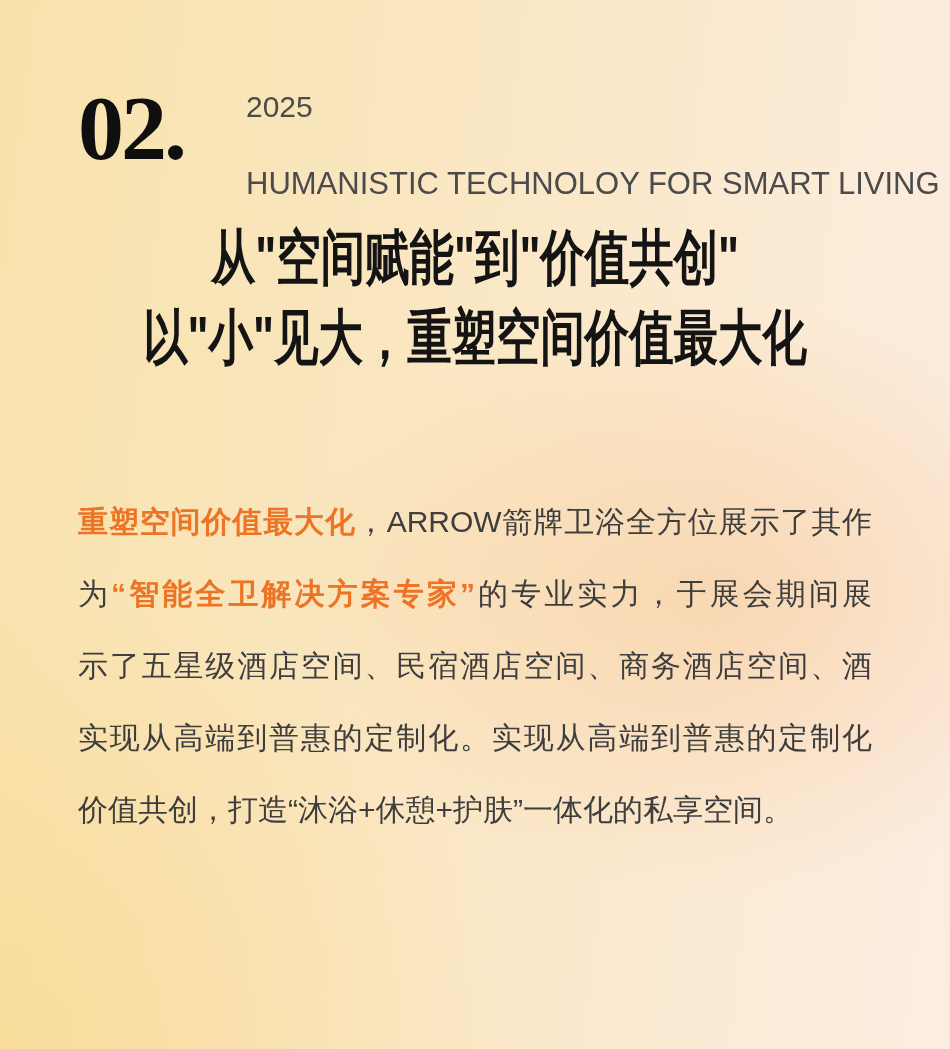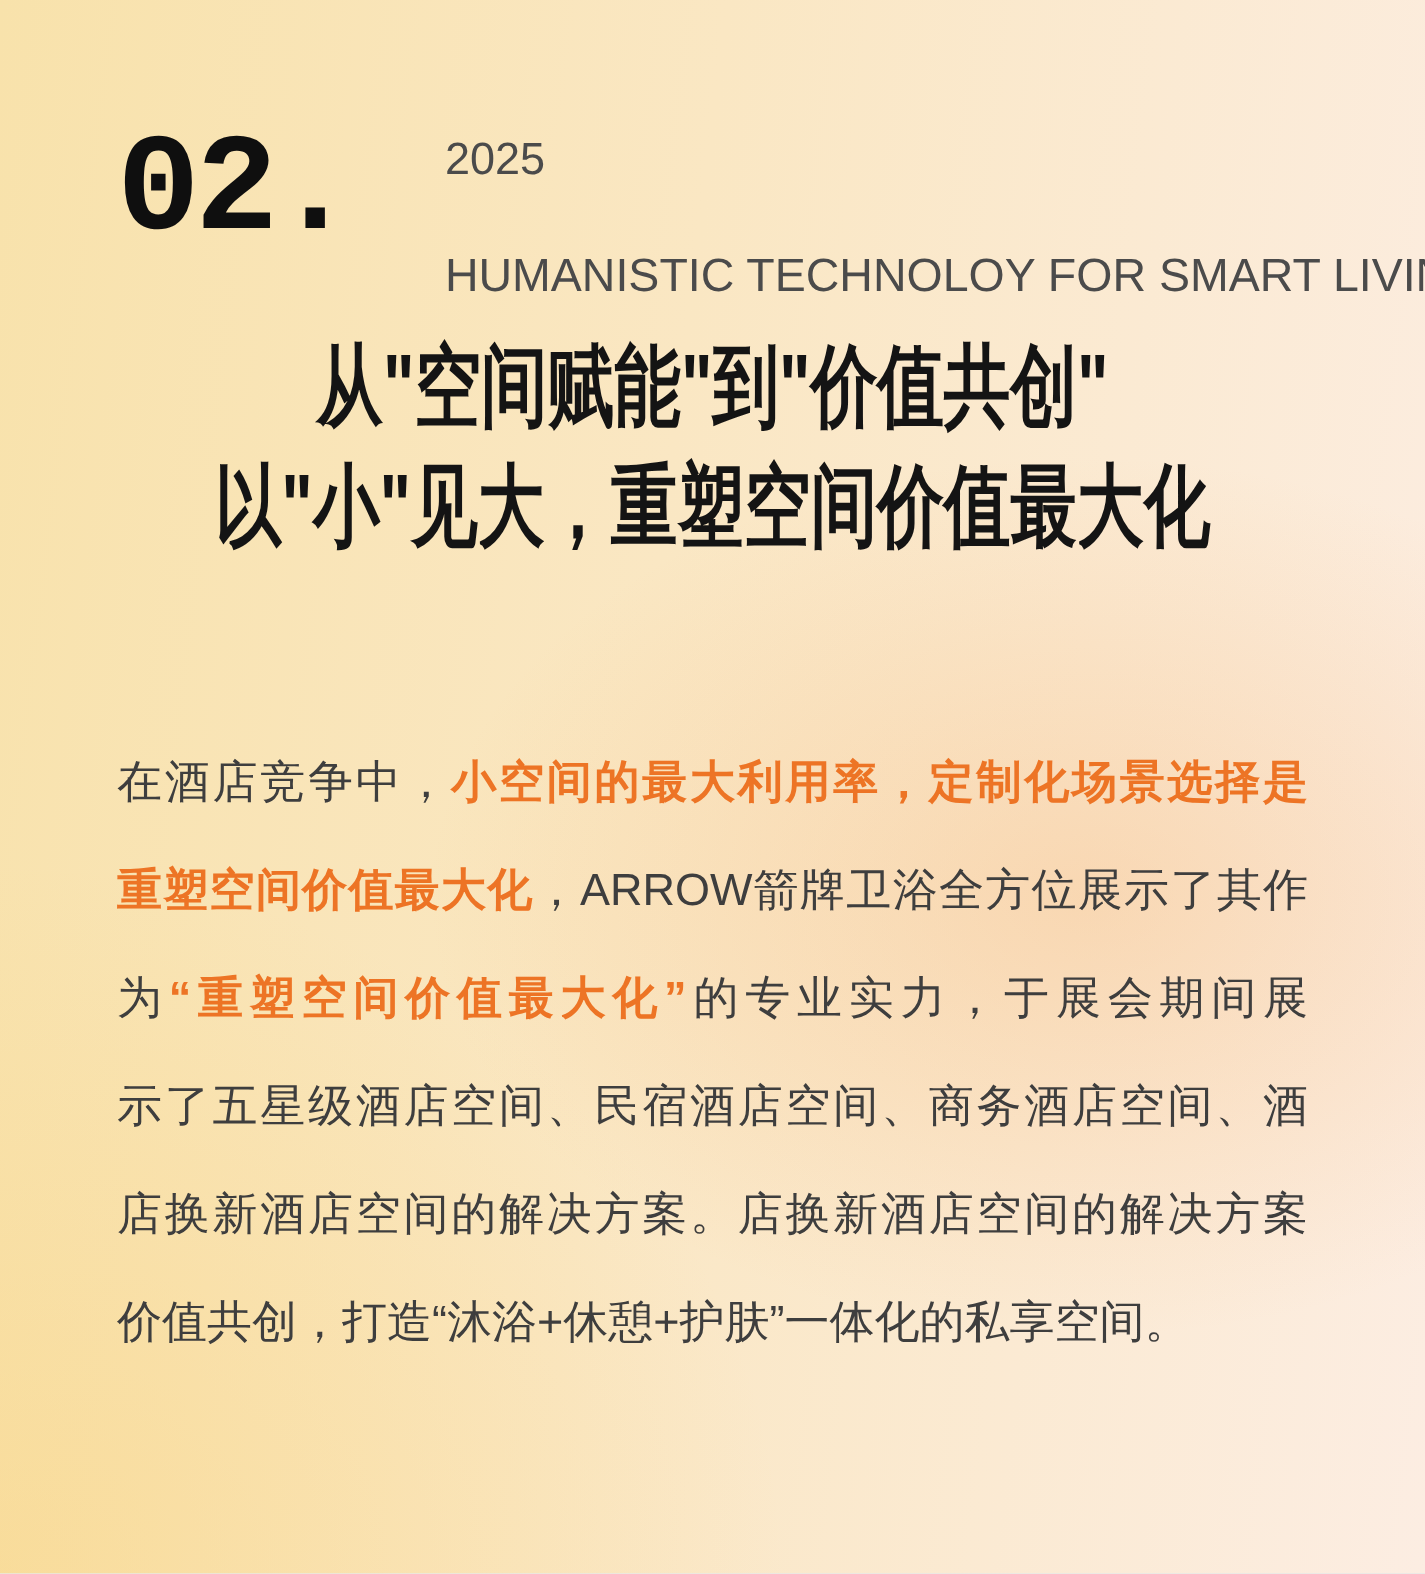--- a/index.html
+++ b/index.html
@@ -18,21 +18,21 @@
       radial-gradient(55% 45% at 0% 100%, rgba(249,209,120,0.40), rgba(249,209,120,0) 100%),
       linear-gradient(97deg, #f8e2ab 0%, #fae7c3 45%, #fcede2 100%);
   }
   
   .header {
     display: flex;
     align-items: stretch;
     padding: 80px 78px 0 78px;
   }
   .section-number {
-    font-family: Liberation Mono, monospace;
+    font-family: Liberation Serif, serif;
     font-weight: 700;
     font-size: 92px;
     line-height: 96px;
     letter-spacing: -3px;
     color: #0f0f0f;
   }
   .header-divider {
     width: 2px;
     background: #3f3f3f;
     margin: 12px 20px 0 42px;
@@ -94,21 +94,20 @@
       <div class="header-subtitle">HUMANISTIC TECHNOLOY FOR SMART LIVING</div>
     </div>
   </div>
 
   <h1 class="headline">
     <div>从"空间赋能"到"价值共创"</div>
     <div>以"小"见大，重塑空间价值最大化</div>
   </h1>
 
   <div class="body-text">
-      <div class="bline"><span>在酒店竞争中，</span><span class="hl">小空间的最大利用率，定制化场景选择是</span></div>
       <div class="bline"><span class="hl">重塑空间价值最大化</span><span>，ARROW箭牌卫浴全方位展示了其作</span></div>
-      <div class="bline"><span>为</span><span class="hl">“重塑空间价值最大化”</span><span>的专业实力，于展会期间展</span></div>
+      <div class="bline"><span>为</span><span class="hl">“智能全卫解决方案专家”</span><span>的专业实力，于展会期间展</span></div>
       <div class="bline"><span>示了五星级酒店空间、民宿酒店空间、商务酒店空间、酒</span></div>
-      <div class="bline"><span>店换新酒店空间的解决方案。店换新酒店空间的解决方案</span></div>
+      <div class="bline"><span>实现从高端到普惠的定制化。实现从高端到普惠的定制化</span></div>
       <div class="bline last"><span>价值共创，打造“沐浴+休憩+护肤”一体化的私享空间。</span></div>
     </div>
 
 </div>
 
 </body></html>

